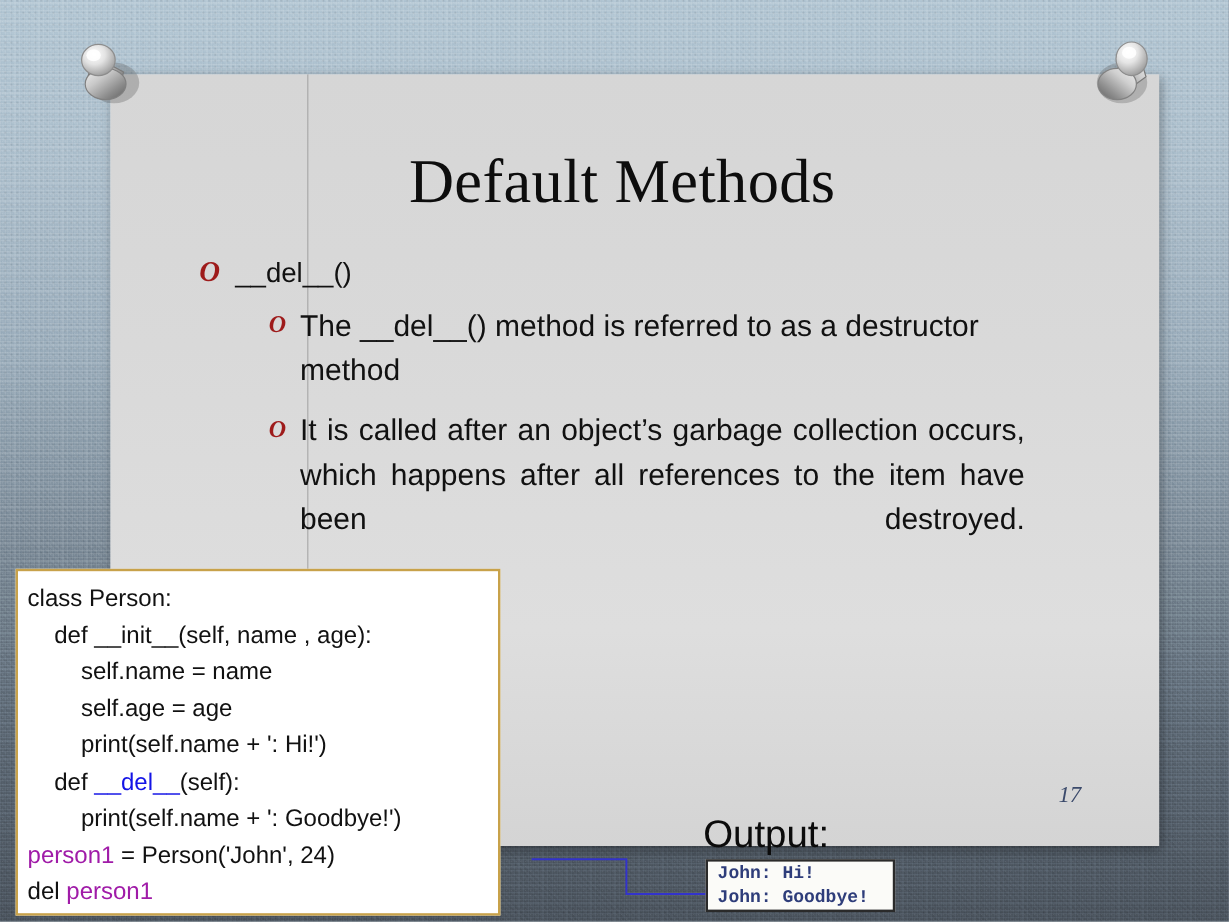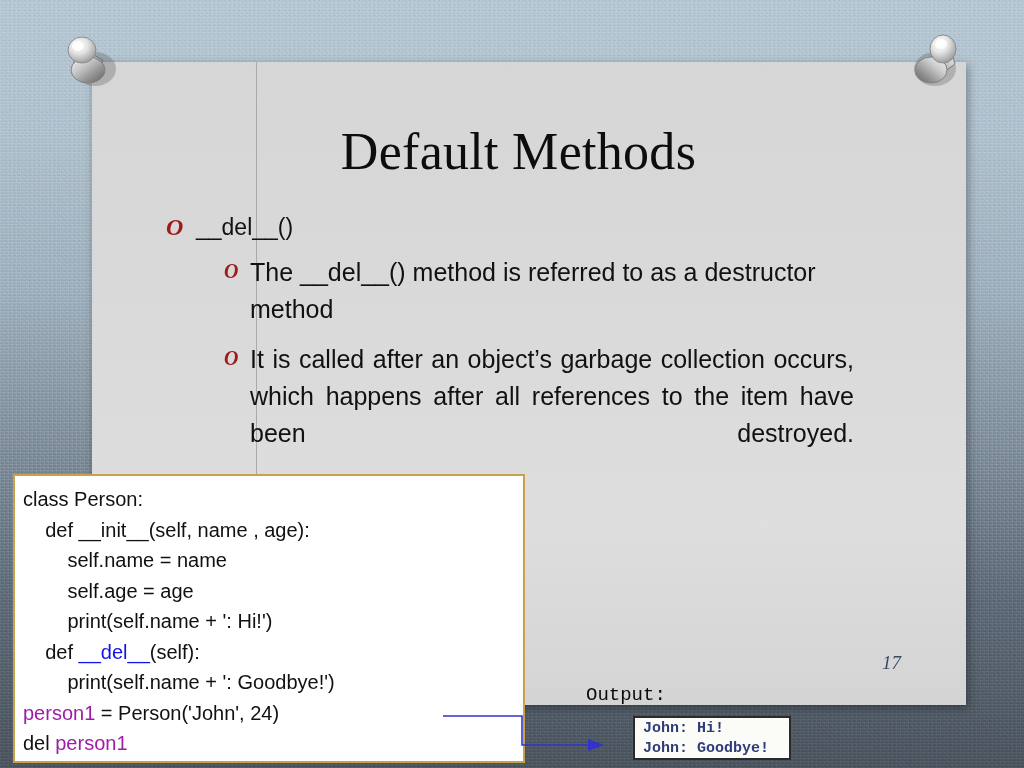--- a/index.html
+++ b/index.html
@@ -130,63 +130,61 @@
     font-style: italic;
     font-size: 19px;
     color: #3b4a6b;
   }
 
   
   #code-box {
     position: absolute;
     left: 13px;
     top: 474px;
-    width: 512px;
+    width: 404px;
     height: 289px;
     background: #ffffff;
     border: 2px solid #c8a24a;
     box-sizing: border-box;
     padding: 8px 6px 8px 8px;
     font-size: 20px;
     line-height: 30.5px;
     color: #111;
     white-space: pre;
     overflow: hidden;
   }
   .kw-del    { color: #1414e6; }
   .kw-person { color: #a01ba8; }
 
   
   #output-label {
     position: absolute;
     left: 586px;
     top: 681px;
-    font-size: 19px;
+    font-size: 32px;
     line-height: 28px;
     color: #0b0b0b;
-    font-family: Liberation Mono, monospace;
   }
   #output-box {
     position: absolute;
     left: 588px;
     top: 716px;
     width: 158px;
     height: 44px;
     background: #fbfbf8;
     border: 2px solid #2a2a2a;
     box-sizing: border-box;
     padding: 1px 12px 0 8px;
     font-family: "Liberation Mono", monospace;
     font-size: 15px;
     line-height: 20px;
     font-weight: 700;
     color: #2e3d7a;
     white-space: pre;
     overflow: hidden;
-    margin-left: 45px;
   }
 
   
   #connector {
     position: absolute;
     left: 440px;
     top: 700px;
     width: 170px;
     height: 60px;
     pointer-events: none;

